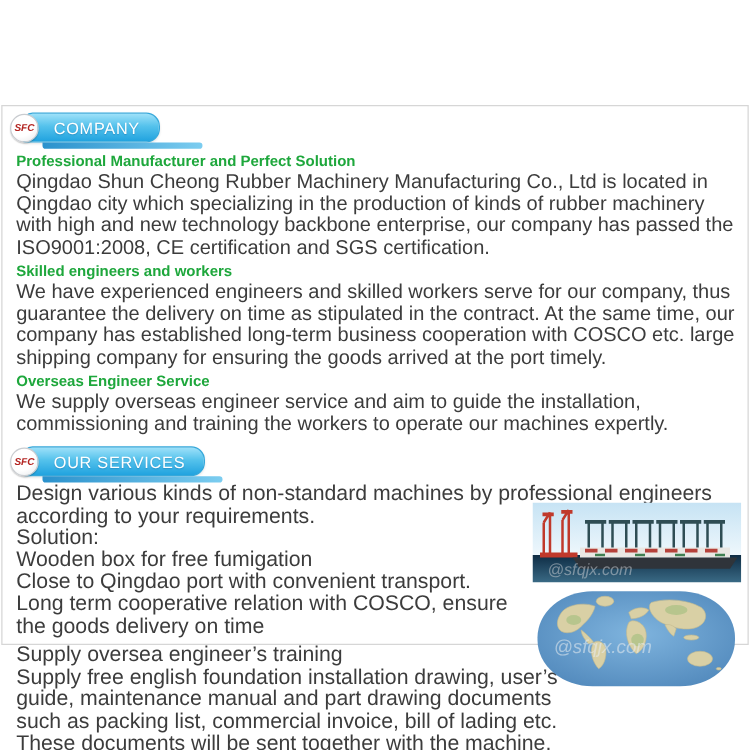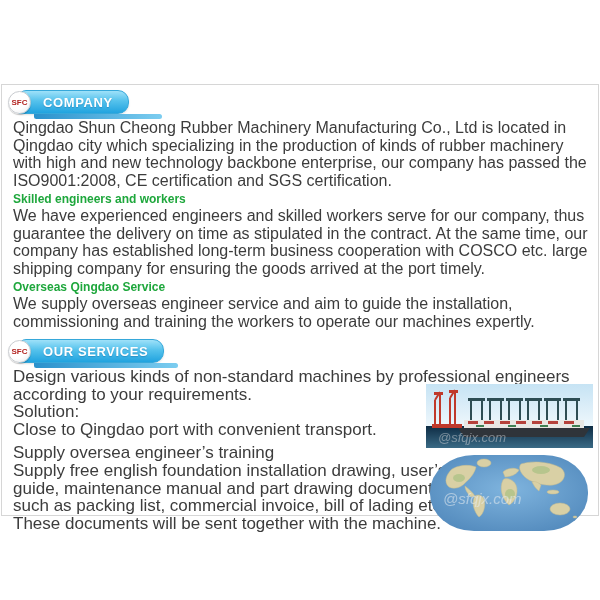--- a/index.html
+++ b/index.html
@@ -10,41 +10,41 @@
     position:absolute; left:1px; top:84px; width:598px; height:432px;
     background:#fff; border:1px solid #d6d6d6;
     padding:4px 8px 0 11px;
   }
 
   
   .banner-row { position:relative; height:30px; margin-left:-5px; }
   .banner {
     position:absolute; left:10px; top:1px; height:24px;
     padding:0 15px 0 24px; line-height:23px;
-    color:#fff; font-weight:bold; font-size:13px; letter-spacing:0.6px;
+    color:#fff; font-weight:normal; font-size:13px; letter-spacing:0.6px;
     background:linear-gradient(180deg,#9ee1f9 0%,#55c2ec 45%,#21a3df 100%);
     border:1px solid #36a8da;
     border-radius:8px 11px 11px 2px;
     text-shadow:0 1px 1px rgba(0,60,110,0.25);
     box-shadow:0 1px 2px rgba(0,0,0,0.12);
   }
   .banner-underline {
     position:absolute; top:25px; height:5px;
     background:linear-gradient(90deg,#2a91cc,#7ccdf0);
     border-radius:0 4px 4px 4px;
   }
   .u1 { left:26px; width:128px; }
   .u2 { left:26px; width:144px; }
   .sfc-logo {
     position:absolute; left:0; top:2px; width:23px; height:23px; z-index:2;
     border-radius:50%;
     background:radial-gradient(circle at 35% 30%, #ffffff 55%, #e4e7ea 100%);
     border:1px solid #c9ccd0;
     display:flex; align-items:center; justify-content:center;
-    color:#b32421; font-weight:bold; font-size:8px;
+    color:#b32421; font-weight:bold; font-style:italic; font-size:8px;
     box-shadow:0 1px 1px rgba(0,0,0,0.2);
   }
 
   .green-h { margin:3px 0 1px; font-size:12px; line-height:14px; font-weight:bold; color:#1ea73c; }
   .para { font-size:16px; line-height:17.5px; color:#3c3c3c; }
 
   .services-wrap { position:relative; margin-top:8px; }
   .svc-line { font-size:17px; line-height:17.6px; color:#3c3c3c; width:412px; }
   .svc-intro { width:578px; }
   .svc-sub { margin-top:6px; }
@@ -61,40 +61,43 @@
   <div class="content-box">
 
     <div class="banner-row">
       <div class="sfc-logo">
         <span>SFC</span>
       </div>
       <div class="banner">COMPANY</div>
       <div class="banner-underline u1"></div>
     </div>
 
+    <div class="green-h">Professional Manufacturer and Perfect Solution</div>
     <div class="para">Qingdao Shun Cheong Rubber Machinery Manufacturing Co., Ltd is located in Qingdao city which specializing in the production of kinds of rubber machinery with high and new technology backbone enterprise, our company has passed the ISO9001:2008, CE certification and SGS certification.</div>
 
     <div class="green-h">Skilled engineers and workers</div>
     <div class="para">We have experienced engineers and skilled workers serve for our company, thus guarantee the delivery on time as stipulated in the contract. At the same time, our company has established long-term business cooperation with COSCO etc. large shipping company for ensuring the goods arrived at the port timely.</div>
 
-    <div class="green-h">Overseas Qingdao Service</div>
+    <div class="green-h">Overseas Engineer Service</div>
     <div class="para">We supply overseas engineer service and aim to guide the installation, commissioning and training the workers to operate our machines expertly.</div>
 
     <div class="services-wrap">
       <div class="banner-row">
         <div class="sfc-logo">
           <span>SFC</span>
         </div>
         <div class="banner">OUR SERVICES</div>
         <div class="banner-underline u2"></div>
       </div>
 
       <div class="svc-line svc-intro">Design various kinds of non-standard machines by professional engineers according to your requirements.</div>
       <div class="svc-line">Solution:</div>
+      <div class="svc-line">Wooden box for free fumigation</div>
       <div class="svc-line">Close to Qingdao port with convenient transport.</div>
+      <div class="svc-line">Long term cooperative relation with COSCO, ensure the goods delivery on time</div>
       <div class="svc-line svc-sub">Supply oversea engineer’s training</div>
       <div class="svc-line svc-para">Supply free english foundation installation drawing, user’s guide, maintenance manual and part drawing documents such as packing list, commercial invoice, bill of lading etc. These documents will be sent together with the machine.</div>
 
       <div class="img-ship">
         <svg viewBox="0 0 167 64" preserveAspectRatio="none">
           <defs>
             <linearGradient id="sky" x1="0" y1="0" x2="0" y2="1">
               <stop offset="0" stop-color="#c6e3f4"></stop>
                 <stop offset="1" stop-color="#eef7fc"></stop>
             </linearGradient>

